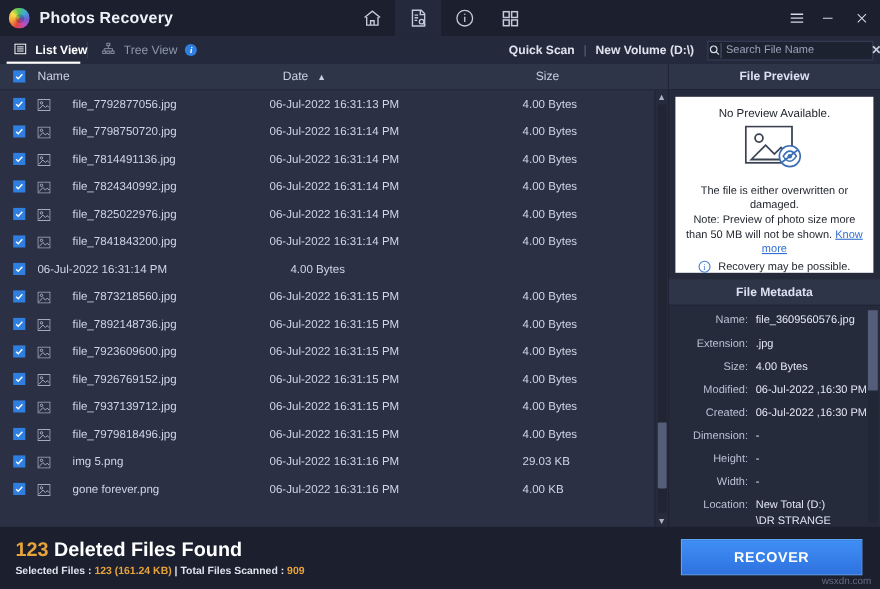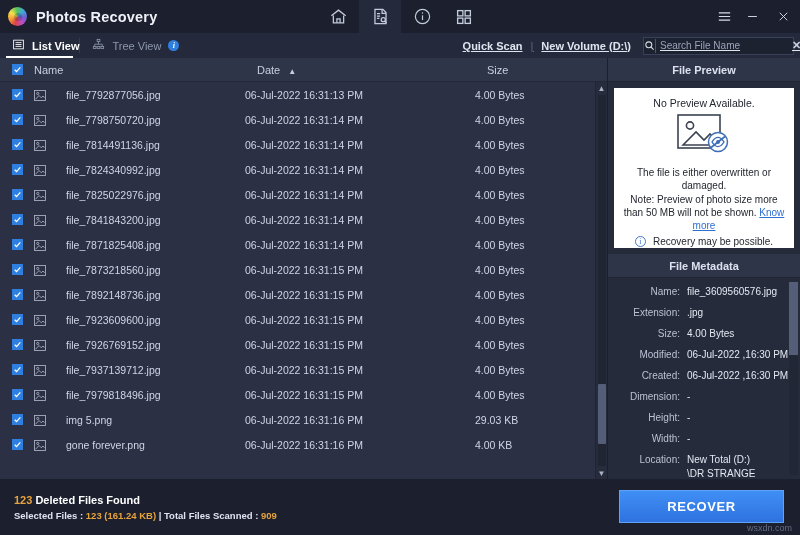--- a/index.html
+++ b/index.html
@@ -90,21 +90,21 @@
     width: 11px; height: 11px; border-radius: 50%;
     background: #2f7fe0; color: #fff;
     font-size: 8px; font-weight: bold; font-style: italic;
     display: inline-flex; align-items: center; justify-content: center;
     font-family: "Liberation Serif", serif;
   }
   #scaninfo {
     margin-left: auto;
     display: flex; align-items: center; gap: 8px;
     padding-right: 6px;
-    font-size: 11px; color: #dfe4ef; font-weight: bold; text-decoration: underline;
+    font-size: 11px; color: #dfe4ef; font-weight: bold;
   }
   #scaninfo .pipe { color: #5d6681; font-weight: normal; }
   #searchbox {
     display: flex; align-items: center;
     height: 18px; width: 151px;
     background: #1d2231;
     border: 1px solid #39415a;
     margin-left: 4px;
   }
   #searchbox .mag { width: 18px; display:flex; align-items:center; justify-content:center; color:#d7dce8; }
@@ -214,21 +214,21 @@
   #meta-thumb { position: absolute; top: 0; left: 0; width: 9px; background: #555e79; }
 
   
   #footer {
     height: 56px; min-height: 56px;
     background: #1b1f2e;
     display: flex; align-items: center;
     position: relative;
   }
   #foot-text { padding-left: 14px; }
-  #found-line { font-size: 11px; font-weight: bold; color: #ffffff; }
+  #found-line { font-size: 18px; font-weight: bold; color: #ffffff; }
   #found-count { color: #e8a33a; }
   #sel-line { font-size: 9.5px; font-weight: bold; color: #dfe4ef; margin-top: 4px; }
   .amber { color: #e8a33a; }
   #recover-btn {
     position: absolute; right: 16px; top: 11px;
     width: 165px; height: 33px;
     background: linear-gradient(180deg, #3f8ff5 0%, #2f72e0 100%);
     border: 1px solid #5fa3f8;
     color: #ffffff; font-size: 13px; font-weight: bold; letter-spacing: .6px;
     display: flex; align-items: center; justify-content: center;
@@ -489,30 +489,20 @@
               <div class="col-date">06-Jul-2022 16:31:14 PM</div>
               <div class="col-size">4.00 Bytes</div>
             </div>
             <div class="row">
               <div class="col-chk">
                 <span class="chk">
                   <svg width="9" height="9" viewBox="0 0 24 24" fill="none" stroke="#fff" stroke-width="3.4">
                     <path d="M4.5 12.5l5 5 10-11"></path>
                   </svg>
                 </span>
-              </div>
-              <div class="col-name">
-                <span class="fileicon">
-                  <svg width="12" height="11" viewBox="0 0 24 22" fill="none" stroke="currentColor" stroke-width="1.7">
-                    <rect x="1" y="1" width="22" height="20"></rect>
-                    <circle cx="7.5" cy="7" r="2.2"></circle>
-                    <path d="M3 18.5 10 11l4.5 4.5 3.5-3.5 3 3.5"></path>
-                  </svg>
-                </span>
-                <span>file_7871825408.jpg</span>
               </div>
               <div class="col-date">06-Jul-2022 16:31:14 PM</div>
               <div class="col-size">4.00 Bytes</div>
             </div>
             <div class="row">
               <div class="col-chk">
                 <span class="chk">
                   <svg width="9" height="9" viewBox="0 0 24 24" fill="none" stroke="#fff" stroke-width="3.4">
                     <path d="M4.5 12.5l5 5 10-11"></path>
                   </svg>

